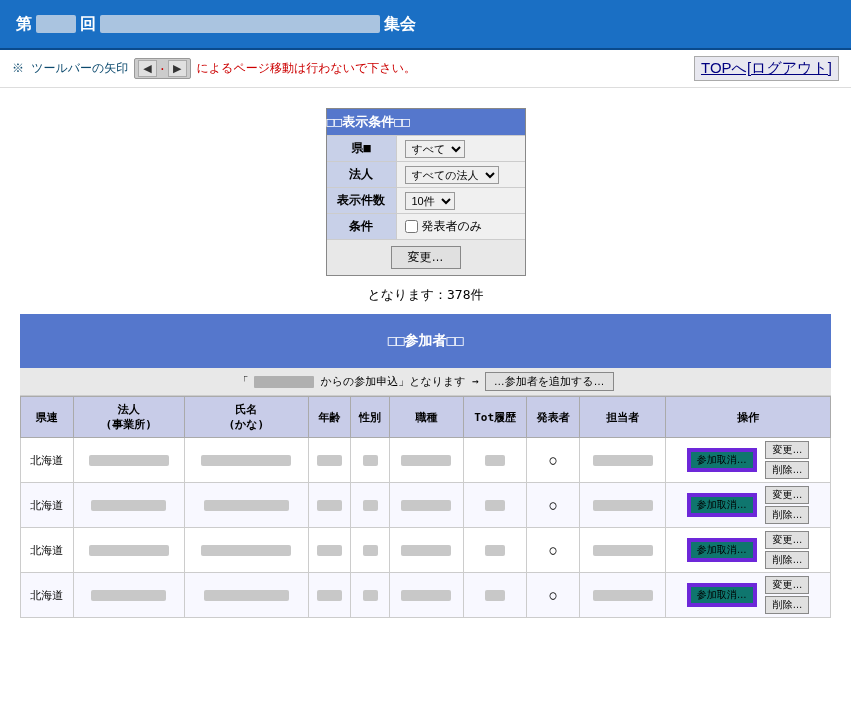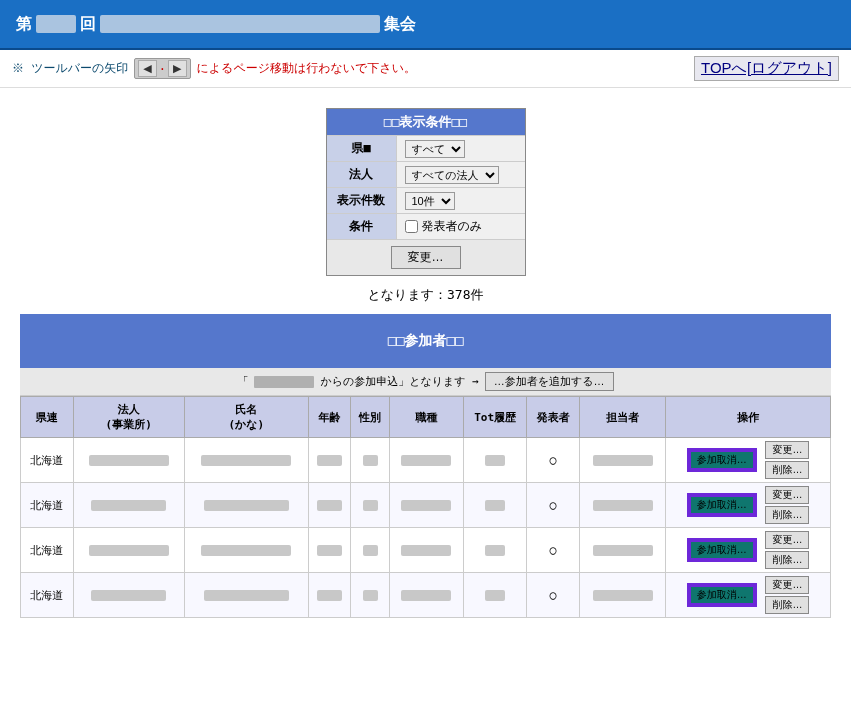--- a/index.html
+++ b/index.html
@@ -85,21 +85,20 @@
       margin: 10px 0;
     }
     .filter-box {
       border: 1px solid #888;
       background: #f0f0f0;
       min-width: 200px;
     }
     .filter-title {
       background: #5577cc;
       color: #fff;
-      text-align: center;
       padding: 4px 0;
       font-size: 13px;
       font-weight: bold;
     }
     .filter-row {
       display: flex;
       align-items: center;
       border-top: 1px solid #ccc;
     }
     .filter-label {

